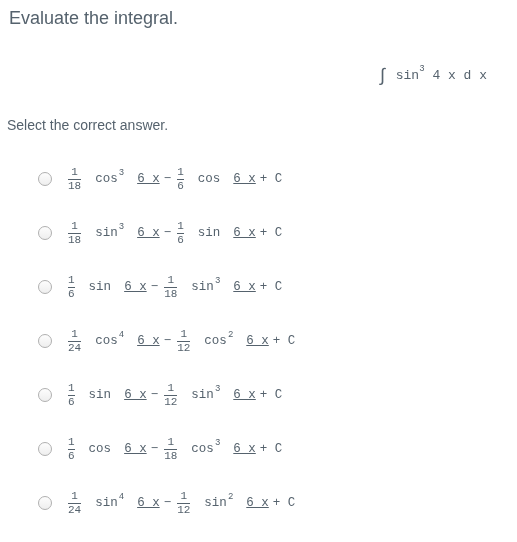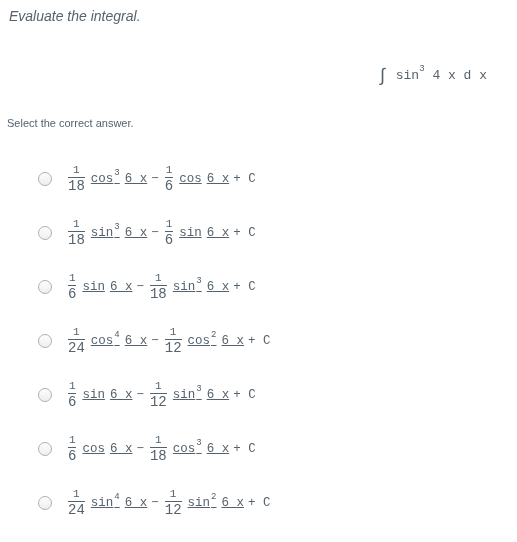--- a/index.html
+++ b/index.html
@@ -8,22 +8,21 @@
       color: #55626d;
       background: #ffffff;
       width: 517px;
       height: 542px;
       position: relative;
     }
     .question-title {
       position: absolute;
       left: 9px;
       top: 8px;
-      font-size: 14px;
-      font-style: italic;
+      font-size: 18px;
     }
     .integral {
       position: absolute;
       right: 30px;
       top: 64px;
       font-family: 'Courier New', monospace;
       font-size: 13px;
     }
     .integral .sup {
       font-size: 9px;
@@ -32,21 +31,21 @@
     }
     .integral .int-sign {
       font-size: 18px;
       position: relative;
       top: 2px;
     }
     .select-title {
       position: absolute;
       left: 7px;
       top: 117px;
-      font-size: 11px;
+      font-size: 14px;
     }
     .options {
       position: absolute;
       left: 38px;
       top: 152px;
     }
     .option-row {
       display: flex;
       align-items: center;
       height: 54px;
@@ -74,31 +73,30 @@
       align-items: center;
       line-height: 1;
       vertical-align: middle;
       margin: 0 2px;
     }
     .frac .num {
       font-size: 11px;
       padding-bottom: 1px;
     }
     .frac .den {
-      font-size: 14px;
+      font-size: 11px;
       border-top: 1px solid #55626d;
       padding-top: 1px;
       text-align: right;
     }
     .trig {
       display: inline-block;
       position: relative;
-      margin: 0 4px;
-      font-size: 12.5px;
-      text-decoration: underline;
+      margin: 0 12px;
+      font-size: 12.5px;
     }
     .trig .pow {
       font-size: 9px;
       position: relative;
       top: -7px;
       margin-left: 1px;
     }
     .arg {
       display: inline-block;
       vertical-align: middle;

